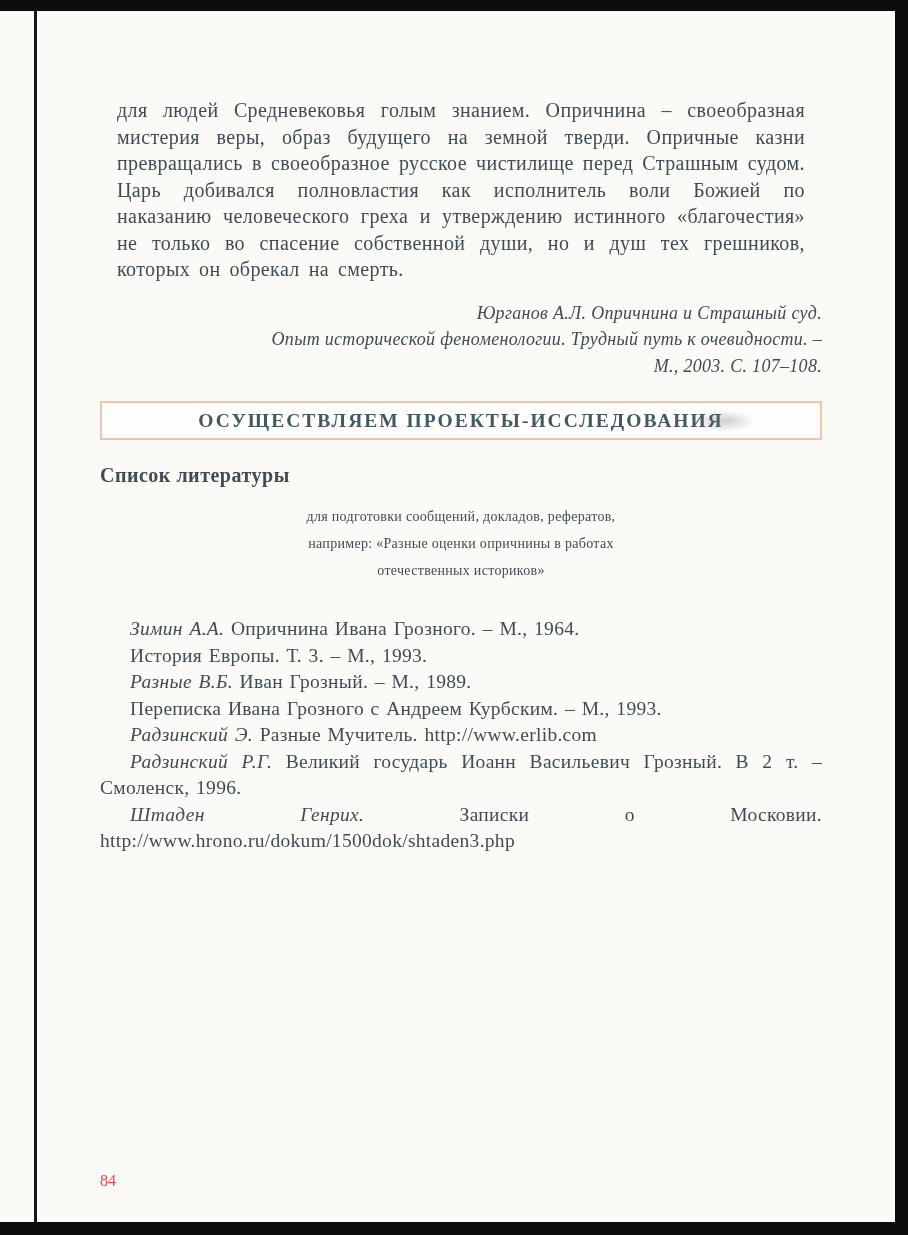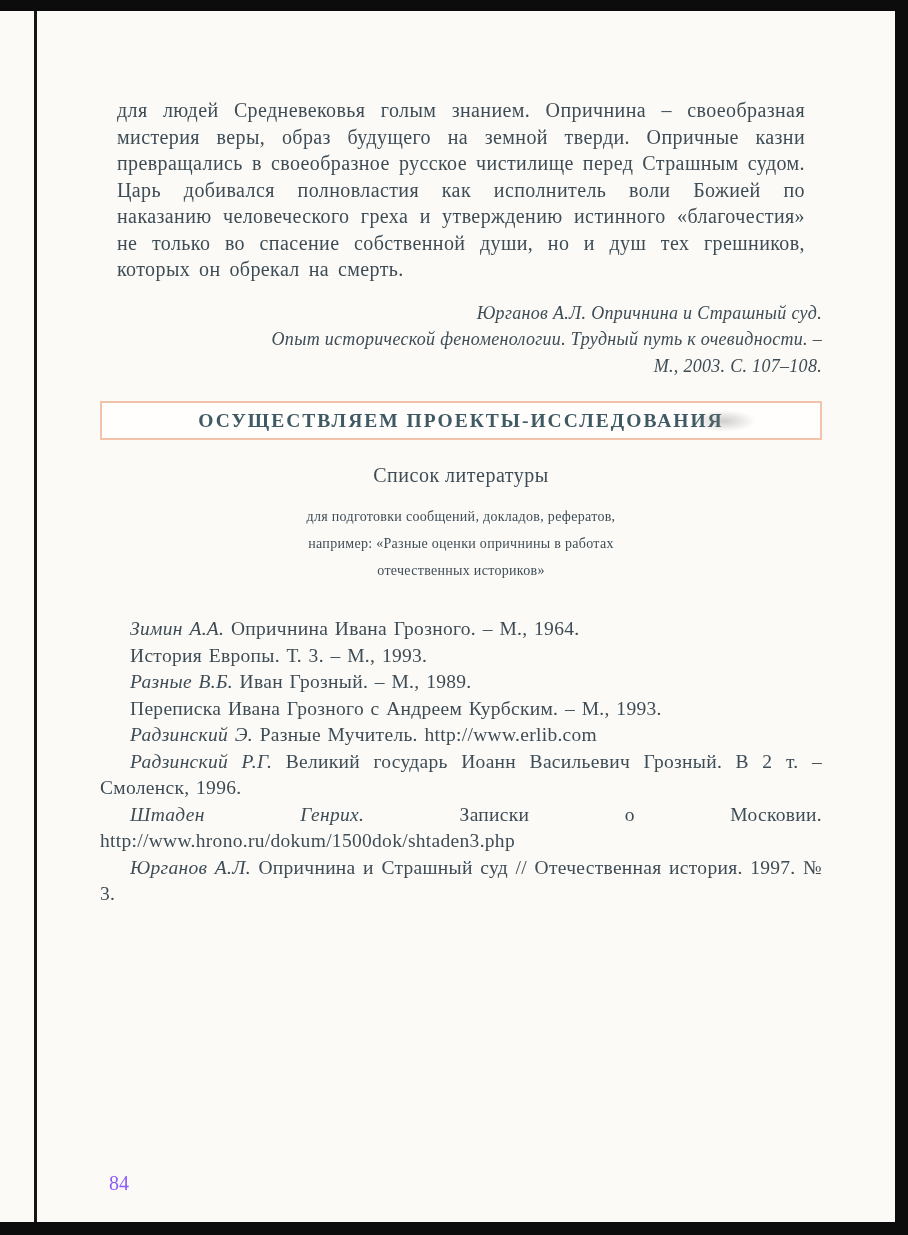--- a/index.html
+++ b/index.html
@@ -49,44 +49,44 @@
     color: #3f5a64;
   }
   .smudge {
     position: absolute; right: 64px; top: 7px;
     width: 64px; height: 22px;
     background: radial-gradient(ellipse at center, rgba(118,118,114,0.35), rgba(118,118,114,0) 70%);
   }
 
   .list-title {
     margin: 24px 0 16px 0;
-    font-size: 20px; font-weight: normal;
-    text-align: center; letter-spacing: 0.5px;
+    font-size: 20px; font-weight: bold;
+    letter-spacing: 0.5px;
   }
   .list-subtitle {
     margin: 5px 0 0 0;
     font-size: 14px; line-height: 27px;
     text-align: center;
     white-space: pre-line;
     letter-spacing: 0.3px;
   }
 
   .bib { margin-top: 32px; }
   .bib-entry {
     margin: 0;
     font-size: 19.5px; line-height: 26.5px;
     text-align: justify;
     text-indent: 30px;
     letter-spacing: 0.3px; word-spacing: 1.5px;
   }
   .bib-entry i { font-style: italic; }
 
   .page-number {
-    position: absolute; left: 109px; top: 1172px;
-    font-size: 20px; color: #8b5cf6;
+    position: absolute; left: 100px; top: 1172px;
+    font-size: 16px; color: #ef4444;
   }
 </style>
 </head>
 <body>
 
 <div class="bar bar-top"></div>
 <div class="bar bar-right"></div>
 <div class="bar bar-bottom"></div>
 <div class="line-left"></div>
 
@@ -110,18 +110,17 @@
 отечественных историков»</p>
 
   <div class="bib" id="bib">
       <p class="bib-entry"><i>Зимин А.А.</i><span> Опричнина Ивана Грозного. – М., 1964.</span></p>
       <p class="bib-entry"><i></i><span>История Европы. Т. 3. – М., 1993.</span></p>
       <p class="bib-entry"><i>Разные В.Б.</i><span> Иван Грозный. – М., 1989.</span></p>
       <p class="bib-entry"><i></i><span>Переписка Ивана Грозного с Андреем Курбским. – М., 1993.</span></p>
       <p class="bib-entry"><i>Радзинский Э.</i><span> Разные Мучитель. http://www.erlib.com</span></p>
       <p class="bib-entry"><i>Радзинский Р.Г.</i><span> Великий государь Иоанн Васильевич Грозный. В 2 т. – Смоленск, 1996.</span></p>
       <p class="bib-entry"><i>Штаден Генрих.</i><span> Записки о Московии. http://www.hrono.ru/dokum/1500dok/shtaden3.php</span></p>
-      <p class="bib-entry"><i>Юрганов А.Л.</i><span> Опричнина и Страшный суд // Отечественная история. 1997. № 3.</span></p>
     </div>
 
 </div>
 
 <div class="page-number">84</div>
 
 </body></html>

